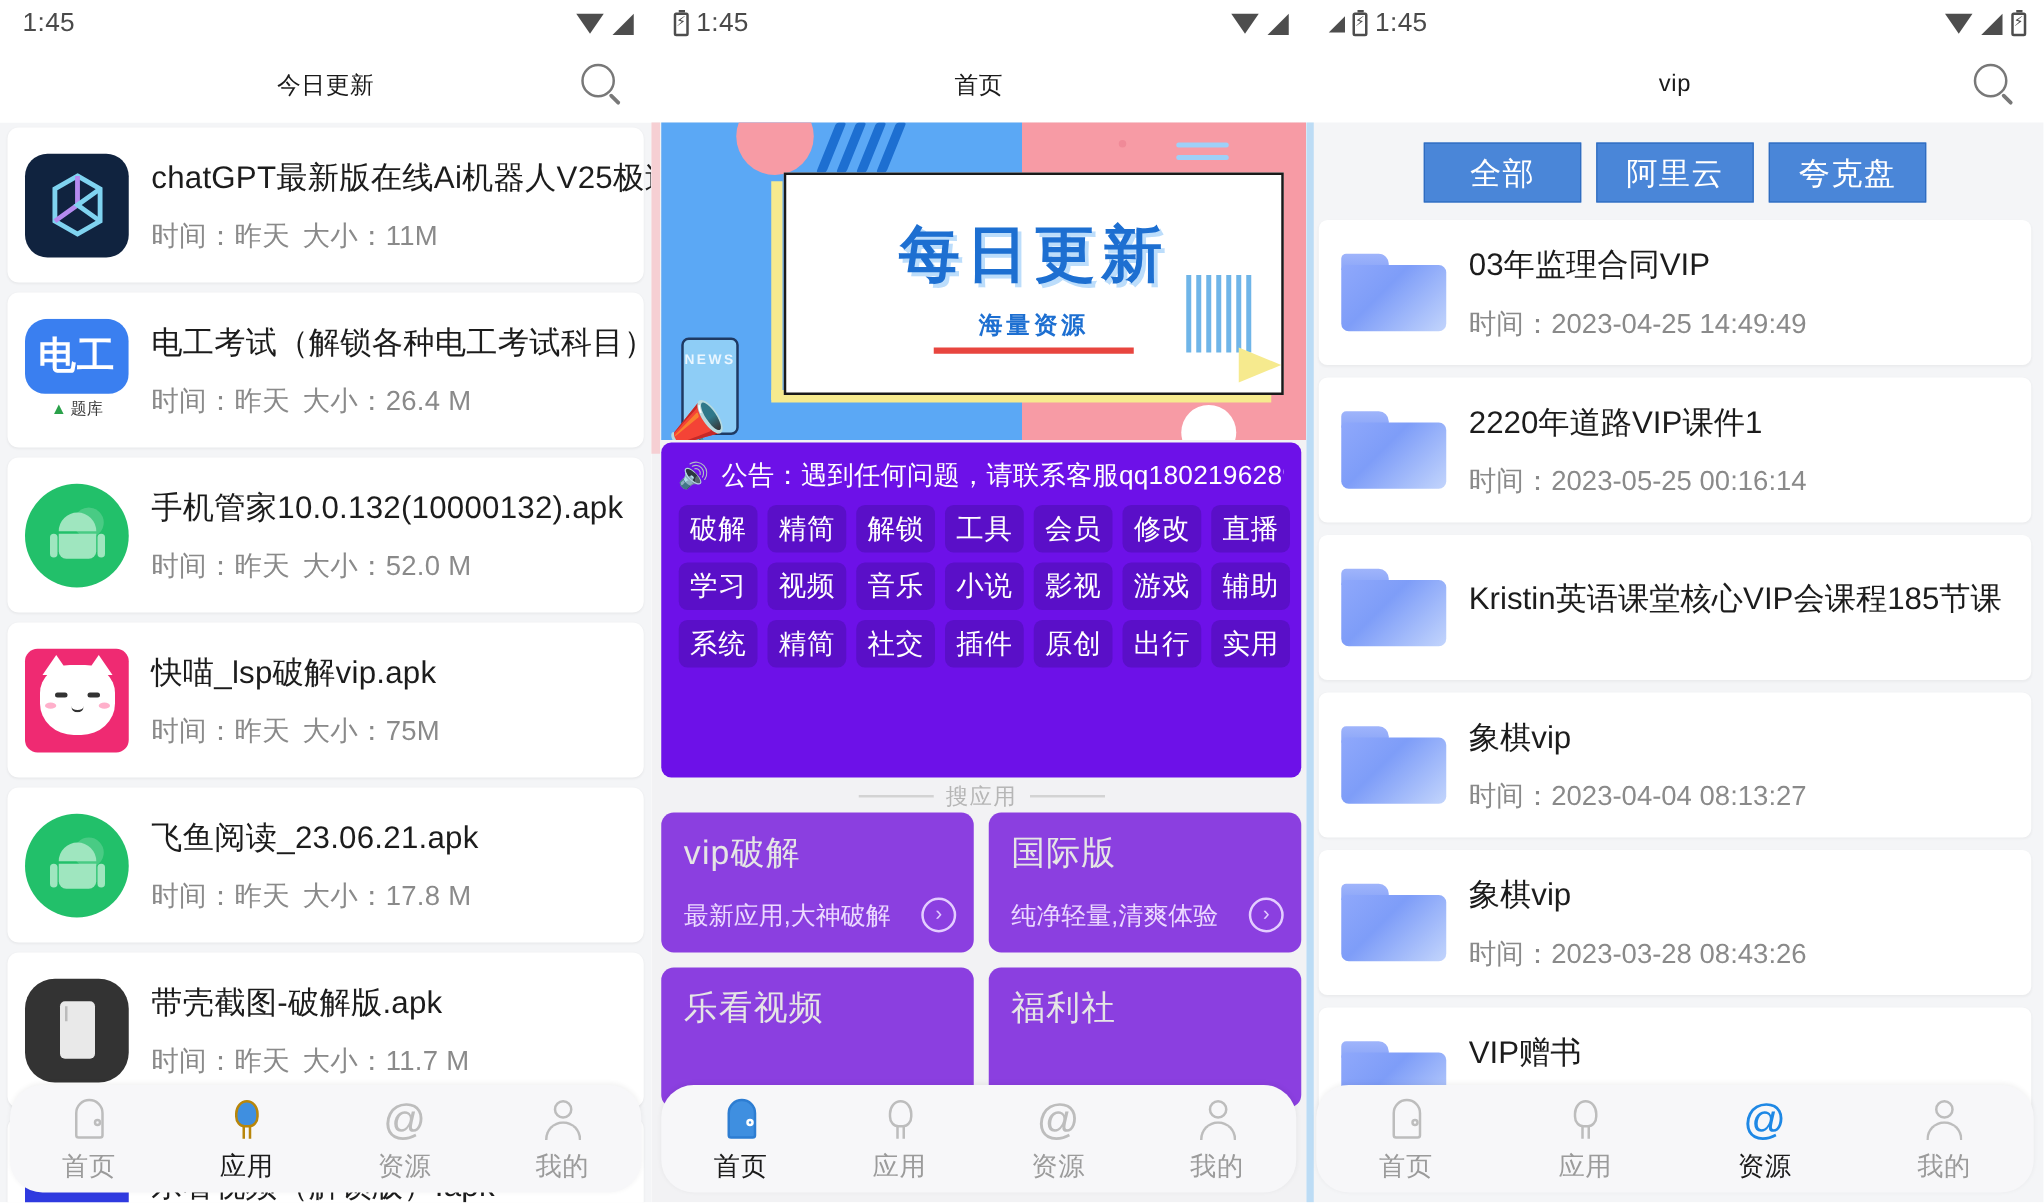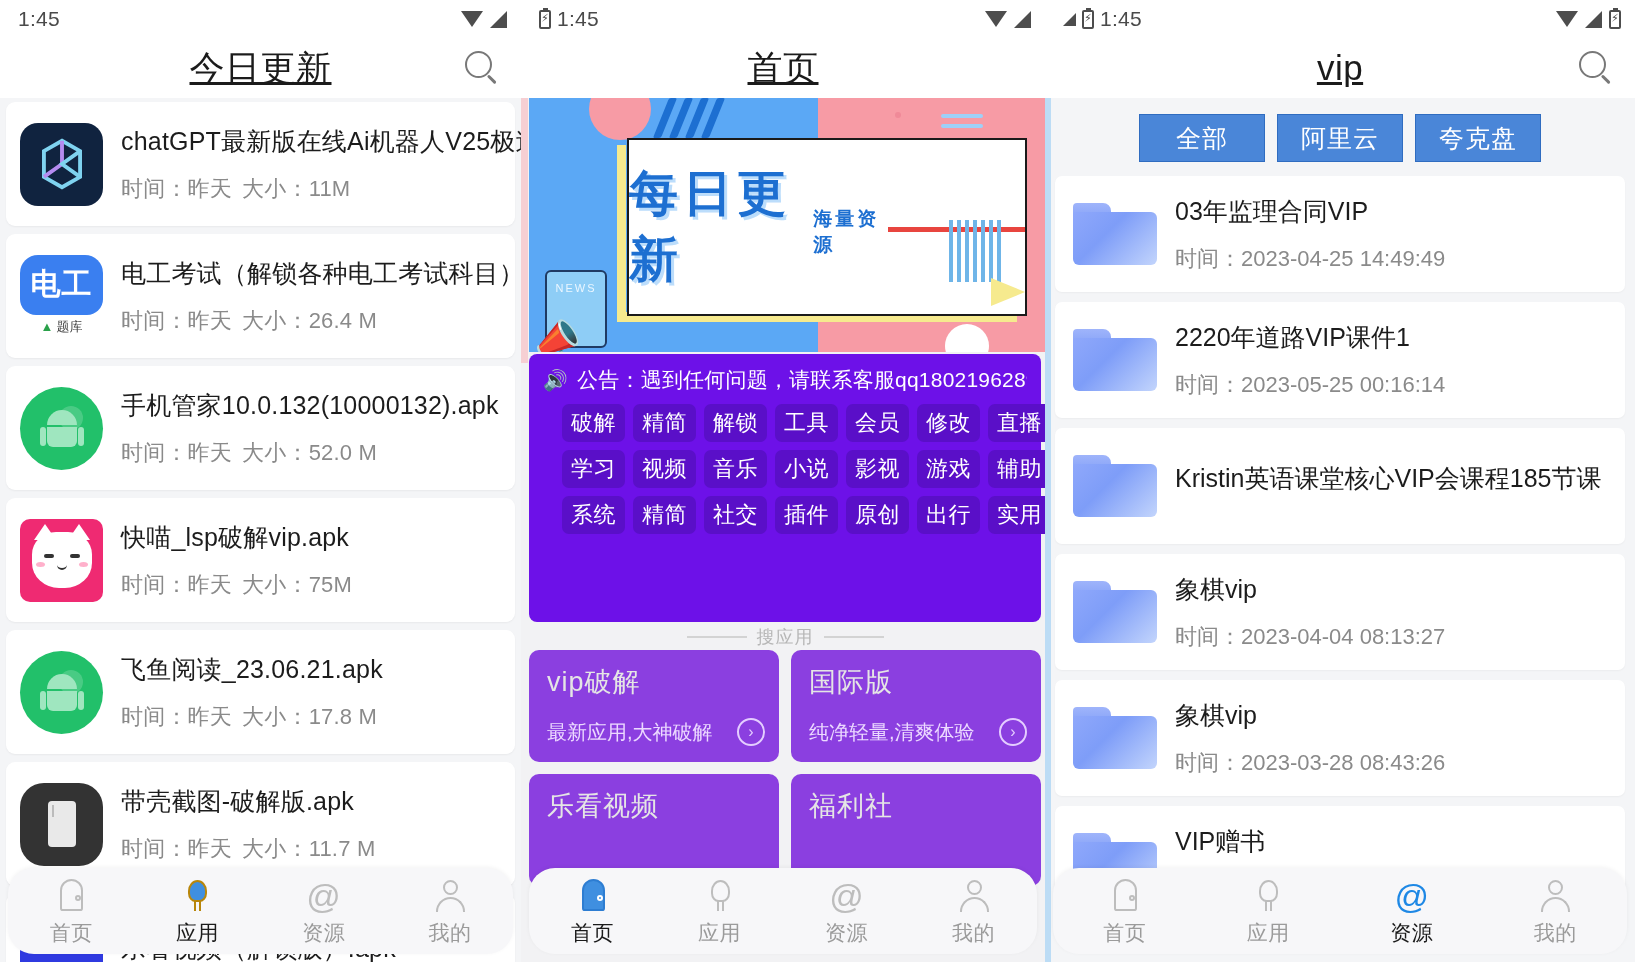--- a/index.html
+++ b/index.html
@@ -35,21 +35,21 @@
   .ic-bat { width: 12px; height: 19px; border: 2px solid #4d4d4d; border-radius: 2px; position: relative; }
   .ic-bat::before { content:""; position:absolute; top:-4px; left:2px; width:5px; height:2px; background:#4d4d4d;}
   .ic-bat::after { content:"\26A1"; position:absolute; top:-2px; left:0px; font-size:11px; color:#4d4d4d; line-height:16px;}
   .ic-mini-sig { width:0;height:0;border-left:13px solid transparent;border-bottom:13px solid #4d4d4d; }
 
   
   .titlebar {
     height: 60px; display: flex; align-items: center; justify-content: center;
     position: relative; background: #ffffff;
   }
-  .titlebar .title { font-size: 35px; color: #1b1b1b; letter-spacing: .5px; text-decoration: underline; }
+  .titlebar .title { font-size: 19px; color: #1b1b1b; letter-spacing: .5px; }
   .search-glass {
     position: absolute; right: 22px; top: 50%; transform: translateY(-50%);
     width: 34px; height: 34px;
   }
   .search-glass .ring {
     position:absolute; left:0; top:0; width:27px; height:27px;
     border: 2.6px solid #787878; border-radius: 50%;
   }
   .search-glass .handle {
     position:absolute; left:23px; top:23px; width:11px; height:2.6px;
@@ -133,40 +133,40 @@
   .banner .stripes i:nth-child(4){left:48px;}
   .banner .dash-a { position:absolute; right:62px; top:16px; width:42px; height:4px; background:#9ed0f8; border-radius:2px;}
   .banner .dash-b { position:absolute; right:62px; top:26px; width:42px; height:4px; background:#9ed0f8; border-radius:2px;}
   .banner .dot-blue { position:absolute; right:62px; top:44px; width:17px; height:17px; background:#3c8fe8; border-radius:50%;}
   .banner .dot-tiny { position:absolute; right:144px; top:14px; width:6px; height:6px; background:#f08a98; border-radius:50%;}
   .banner .yellow-left { position:absolute; left:88px; top:47px; width:9px; height:175px; background:#f6ea8e; }
   .banner .yellow-bottom { position:absolute; left:88px; top:214px; width:400px; height:10px; background:#f6ea8e; }
   .banner .card {
     position:absolute; left:98px; top:40px; width:400px; height:178px;
     background:#ffffff; border:2.5px solid #1a1a1a;
-    display:flex; flex-direction:row; align-items:center; justify-content:center;
+    display:flex; flex-direction:column; align-items:center; justify-content:center;
   }
   .banner .card .big {
     font-size: 49px; font-weight: bold; color:#1d6fd1; letter-spacing: 5px;
     text-shadow: 3px 3px 0 #bcddfb;
   }
   .banner .card .sub { font-size:19px; font-weight:bold; color:#1d6fd1; letter-spacing:3px; margin-top:10px;}
   .banner .card .rule { width:160px; height:5px; background:#e8453f; margin-top:5px; }
   .banner .vbars { position:absolute; right:36px; top:122px; width:60px; height:62px; }
   .banner .vbars i { position:absolute; top:0; width:4px; height:62px; background:#6fb5e8; }
   .banner .vbars i:nth-child(1){left:0;}   .banner .vbars i:nth-child(2){left:8px;}
   .banner .vbars i:nth-child(3){left:16px;} .banner .vbars i:nth-child(4){left:24px;}
   .banner .vbars i:nth-child(5){left:32px;} .banner .vbars i:nth-child(6){left:40px;}
   .banner .vbars i:nth-child(7){left:48px;}
   .banner .ytri { position:absolute; right:20px; top:180px; width:0;height:0;
     border-left:34px solid #f6ea8e; border-top:14px solid transparent; border-bottom:14px solid transparent;}
   .banner .news-card {
-    position:absolute; left:16px; top:172px; width:62px; height:78px;
+    position:absolute; left:16px; top:172px; width:46px; height:78px;
     background:#8ecdf6; border:2.5px solid #1f3a63; border-radius:6px;
-    color:#eaf6ff; font-size:11px; font-weight:normal; letter-spacing:2px;
+    color:#eaf6ff; font-size:11px; font-weight:bold; letter-spacing:2px;
     display:flex; align-items:flex-start; justify-content:center; padding-top:10px;
   }
   .banner .horn { position:absolute; left:4px; top:220px; font-size:38px; transform:rotate(-12deg); }
   .banner .wcircle{position:absolute; right:56px; bottom:-16px; width:44px;height:44px;background:#fff;border-radius:50%;}
 
   
   .purple-block {
     position:absolute; left:8px; top:256px; width:512px; height:268px;
     background:#6d11e8; border-radius:8px; padding: 12px 14px 10px 14px;
   }
@@ -175,21 +175,21 @@
   .notice .horn-ic { font-size:20px; }
   .search-bar {
     margin-top:12px; height:52px; background:#f0f0f0; border-radius:26px;
     display:flex; align-items:center; padding: 0 6px 0 22px; position:relative;
   }
   .search-bar .ph { flex:1; font-size:22px; color:#9a9a9a; }
   .search-bar .mag { width:44px;height:44px; position:relative; }
   .search-bar .mag .ring{position:absolute;left:4px;top:4px;width:28px;height:28px;border:4px solid #1b1b1b;border-radius:50%;}
   .search-bar .mag .handle{position:absolute;left:29px;top:29px;width:14px;height:4px;background:#1b1b1b;transform:rotate(45deg);transform-origin:left center;border-radius:2px;}
   .tagwrap { margin-top:10px; display:flex; flex-direction:column; gap:8px; }
-  .tagrow { display:flex; gap:8px; justify-content:space-between;margin-left:19px; }
+  .tagrow { display:flex; gap:8px; justify-content:space-between; }
   .tag {
     background:#5a0fc8; color:#ffffff; font-size:22px; border-radius:7px;
     padding: 4px 9px; letter-spacing:.5px; white-space:nowrap;
   }
 
   .divider-row { position:absolute; left:8px; top:524px; width:512px; height:30px;
     display:flex; align-items:center; justify-content:center; gap:10px; }
   .divider-row .ln { width:60px; height:1.5px; background:#d3d3d3; }
   .divider-row .lbl { font-size:18px; color:#b6b6b6; letter-spacing:1px; }
 

